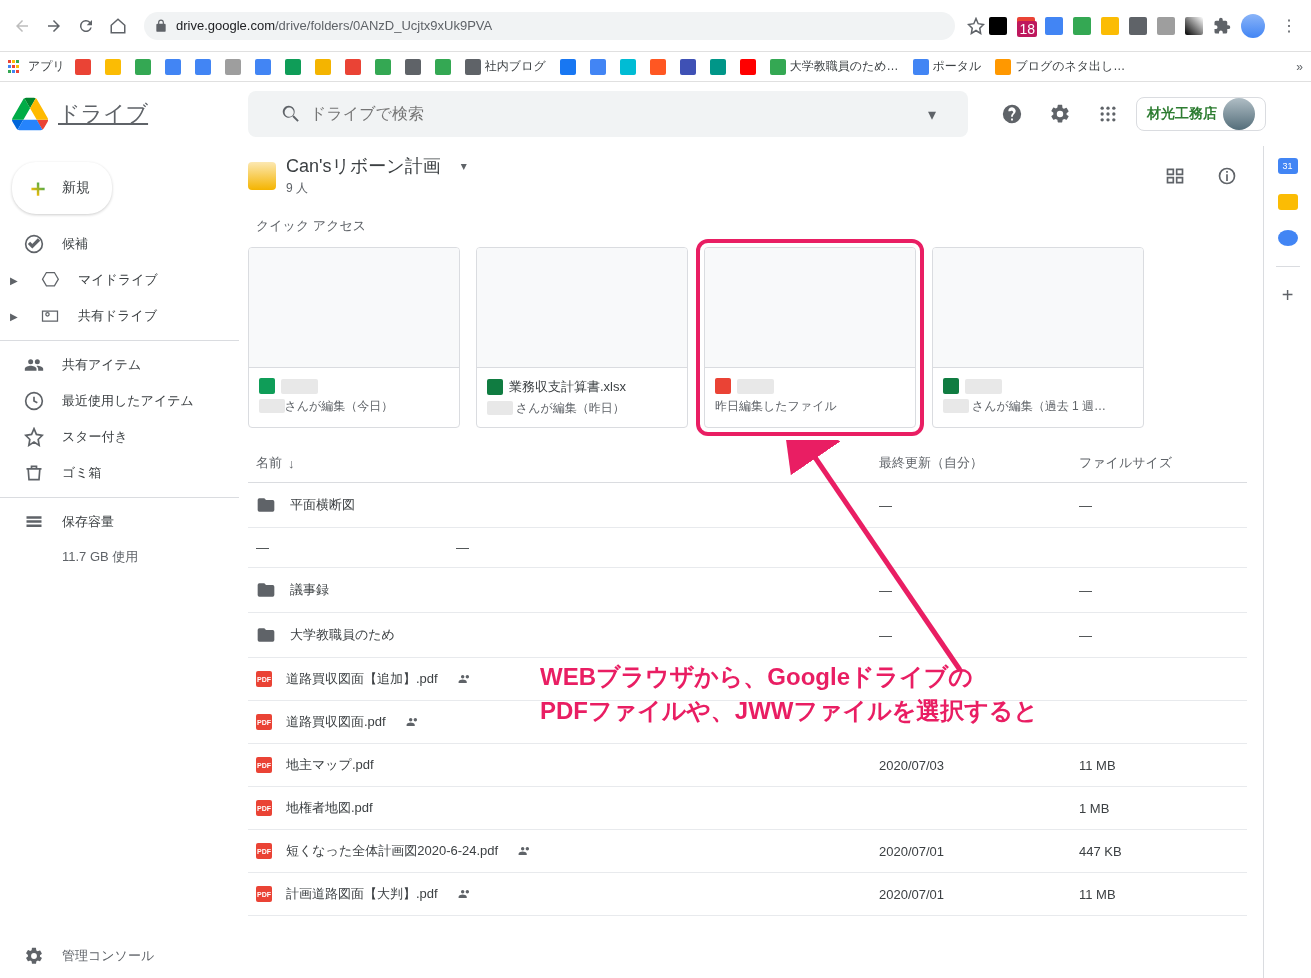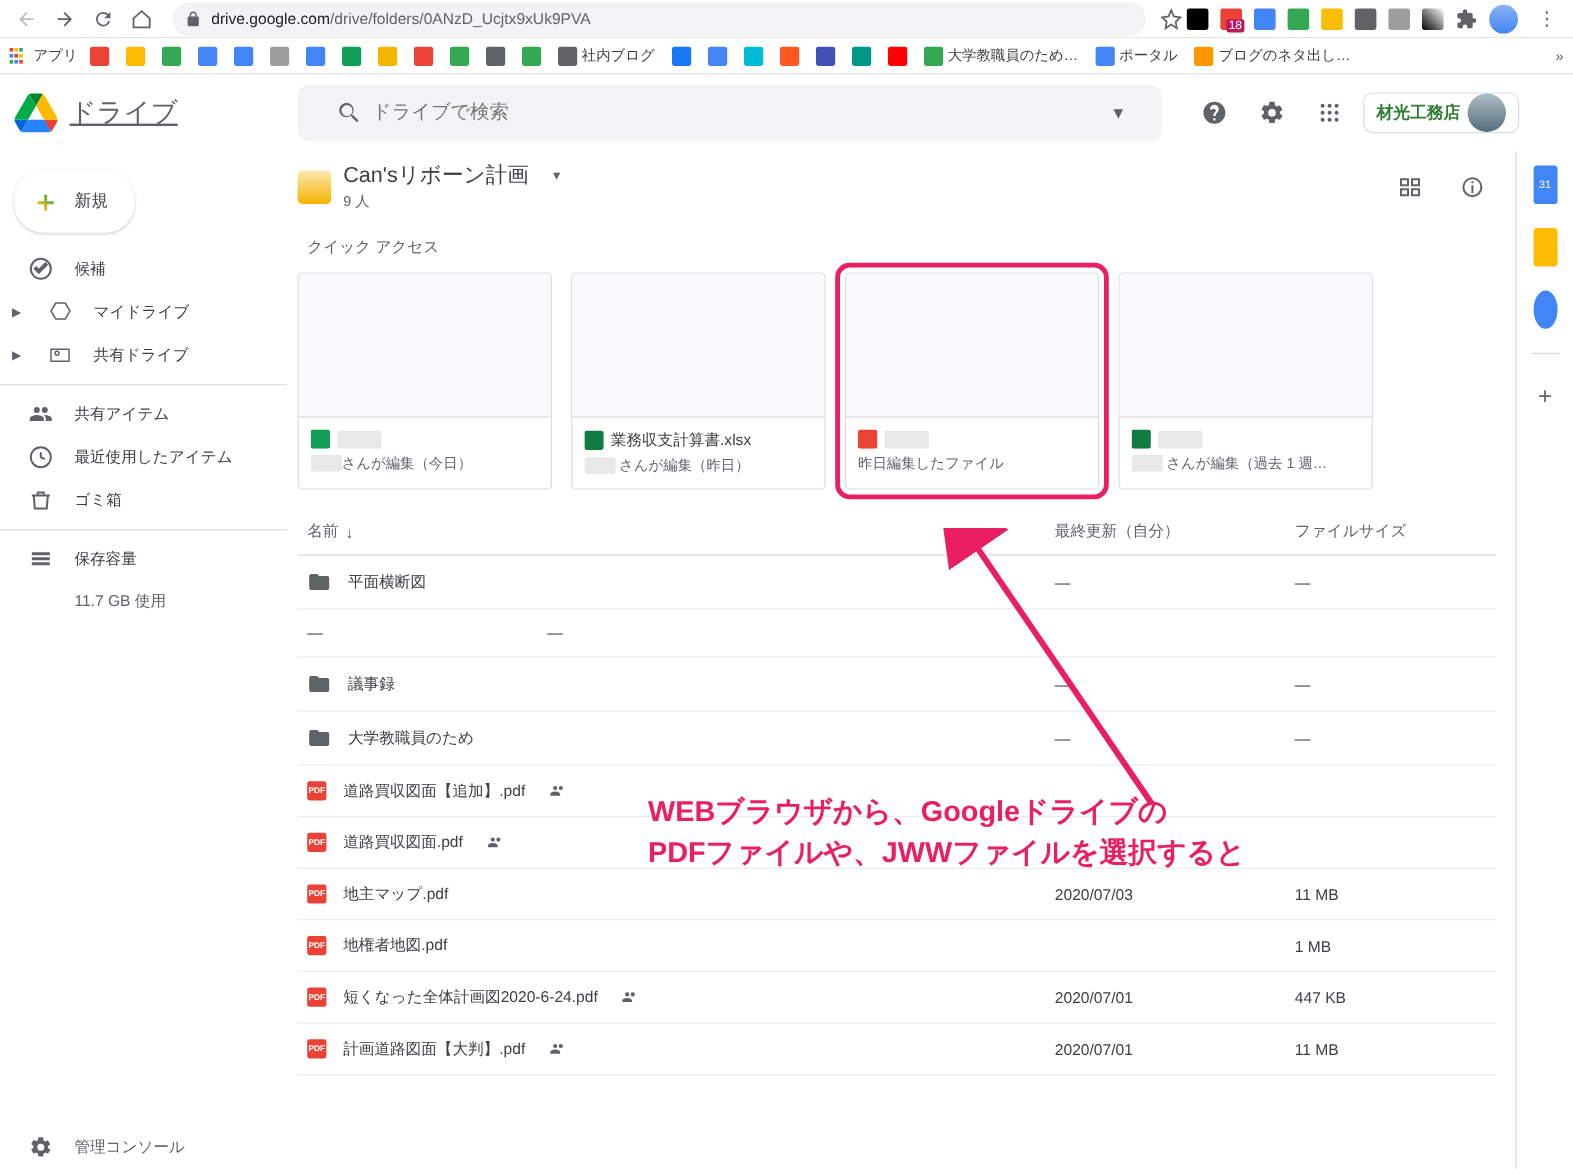--- a/index.html
+++ b/index.html
@@ -1,19 +1,19 @@
 <!DOCTYPE html>
 <html><head>
 <meta charset="utf-8">
 <style>
 * { margin: 0; padding: 0; box-sizing: border-box; font-family: "Hiragino Sans", "Meiryo", Arial, sans-serif; }
 body { background: #fff; width: 1311px; height: 978px; overflow: hidden; position: relative; }
 
 
-.browser-bar { height: 32px; background: #fff; display: flex; align-items: center; padding: 0 8px; gap: 4px; border-bottom: 1px solid #e0e0e0; }
+.browser-bar { height: 52px; background: #fff; display: flex; align-items: center; padding: 0 8px; gap: 4px; border-bottom: 1px solid #e0e0e0; }
 .nav-btn { width: 28px; height: 28px; display: flex; align-items: center; justify-content: center; border-radius: 50%; color: #5f6368; cursor: pointer; }
 .nav-btn.disabled { color: #bdbdbd; }
 .url-bar { flex: 1; height: 28px; background: #f1f3f4; border-radius: 14px; display: flex; align-items: center; padding: 0 10px; margin: 0 8px; font-size: 13px; color: #202124; }
 .url-bar .lock { color: #5f6368; margin-right: 8px; }
 .url-host { color: #202124; }
 .url-path { color: #5f6368; }
 .ext-icons { display: flex; gap: 10px; align-items: center; }
 .ext-icon { width: 18px; height: 18px; border-radius: 2px; }
 .avatar-sm { width: 24px; height: 24px; border-radius: 50%; background: linear-gradient(#8ab4f8,#4285f4); }
 .menu-dots { color: #5f6368; padding: 0 6px; }
@@ -79,21 +79,21 @@
 .list-hdr { display: flex; align-items: center; padding: 10px 8px; font-size: 13px; color: #5f6368; border-bottom: 1px solid #dadce0; margin-top: 16px; }
 .col-name { flex: 1; display: flex; align-items: center; gap: 6px; }
 .col-date { width: 200px; }
 .col-size { width: 160px; }
 .file-row { display: flex; align-items: center; padding: 12px 8px; font-size: 13px; color: #3c4043; border-bottom: 1px solid #e8eaed; cursor: pointer; }
 .file-row .fn { display: flex; align-items: center; gap: 14px; flex: 1; }
 .file-row .shared-ic { color: #5f6368; margin-left: 6px; font-size: 12px; }
 
 
 .side-panel { width: 48px; border-left: 1px solid #dadce0; display: flex; flex-direction: column; align-items: center; padding-top: 12px; gap: 20px; }
-.sp-icon { width: 20px; height: 32px; cursor: pointer; }
+.sp-icon { width: 20px; height: 16px; cursor: pointer; }
 
 
 .annotation { position: absolute; left: 540px; top: 660px; font-size: 24px; font-weight: bold; color: #e91e63; line-height: 1.4; pointer-events: none; }
 .arrow-svg { position: absolute; left: 780px; top: 440px; pointer-events: none; }
 
 svg { display: block; }
 </style>
 </head>
 <body>
 
@@ -128,21 +128,21 @@
       <span class="url-path">/drive/folders/0ANzD_Ucjtx9xUk9PVA</span>
   </div>
   <span style="color:#5f6368">
     <svg width="18" height="18" viewBox="0 0 24 24">
         <path fill="none" stroke="currentColor" stroke-width="2" d="M12 2l2.9 6.9L22 10l-5 4.9 1.2 7.1L12 18l-6.2 4 1.2-7.1L2 10l7.1-1.1z"></path>
       </svg>
   </span>
   <div class="ext-icons">
     <div class="ext-icon" style="background:#000"></div>
     <div class="ext-icon" style="background:#ea4335;position:relative">
-        <span style="position:absolute;bottom:-2px;right:-2px;background:#be185d;color:#fff;font-size:10px;padding:0 2px;border-radius:2px">18</span>
+        <span style="position:absolute;bottom:-2px;right:-2px;background:#be185d;color:#fff;font-size:14px;padding:0 2px;border-radius:2px">18</span>
       </div>
     <div class="ext-icon" style="background:#4285f4"></div>
     <div class="ext-icon" style="background:#34a853"></div>
     <div class="ext-icon" style="background:#fbbc04"></div>
     <div class="ext-icon" style="background:#5f6368"></div>
     <div class="ext-icon" style="background:#9e9e9e"></div>
     <div class="ext-icon" style="background:linear-gradient(45deg,#000,#fff)"></div>
     <span style="color:#5f6368">
       <svg width="18" height="18" viewBox="0 0 24 24">
           <path fill="currentColor" d="M20.5 11H19V7a2 2 0 0 0-2-2h-4V3.5a2.5 2.5 0 0 0-5 0V5H4a2 2 0 0 0-2 2v4h1.5a2.5 2.5 0 0 1 0 5H2v4a2 2 0 0 0 2 2h4v-1.5a2.5 2.5 0 0 1 5 0V22h4a2 2 0 0 0 2-2v-4h1.5a2.5 2.5 0 0 0 0-5z"></path>
@@ -346,20 +346,28 @@
         <span class="nicon">
             <svg width="20" height="20" viewBox="0 0 24 24">
               <path fill="none" stroke="currentColor" stroke-width="2" d="M12 2a10 10 0 1 0 0 20 10 10 0 0 0 0-20zm0 5v5l4 2"></path>
             </svg>
           </span>
         <span>最近使用したアイテム</span>
       </li>
       <li class="nav-item">
         <span class="nicon">
             <svg width="20" height="20" viewBox="0 0 24 24">
+              <path fill="none" stroke="currentColor" stroke-width="2" d="M12 2l2.9 6.9L22 10l-5 4.9 1.2 7.1L12 18l-6.2 4 1.2-7.1L2 10l7.1-1.1z"></path>
+            </svg>
+          </span>
+        <span>スター付き</span>
+      </li>
+      <li class="nav-item">
+        <span class="nicon">
+            <svg width="20" height="20" viewBox="0 0 24 24">
               <path fill="none" stroke="currentColor" stroke-width="2" d="M5 7h14l-1 13H6zM9 7V4h6v3M3 7h18"></path>
             </svg>
           </span>
         <span>ゴミ箱</span>
       </li>
       <div class="nav-sep"></div>
       <li class="nav-item">
         <span class="nicon">
             <svg width="20" height="20" viewBox="0 0 24 24">
               <path fill="currentColor" d="M3 5h18v3H3zM3 10h18v3H3zM3 15h18v3H3z"></path>

